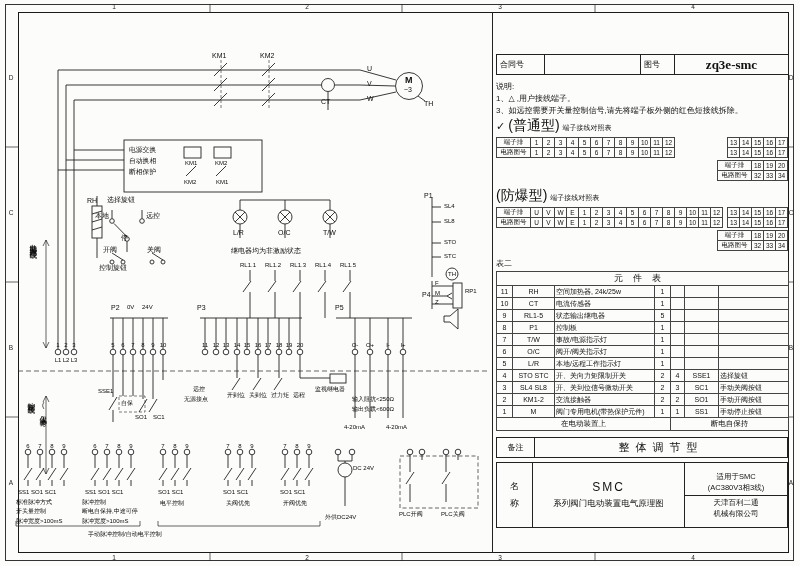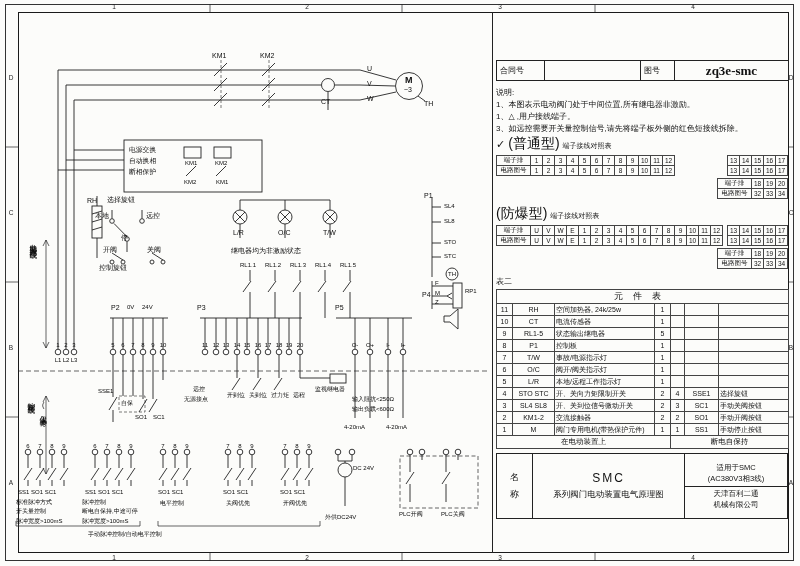--- a/index.html
+++ b/index.html
@@ -10,21 +10,21 @@
 .zone{position:absolute;font-size:6.5px;color:#222;transform:translate(-50%,0)}
 svg.lines{position:absolute;left:0;top:0}
 #labels{position:absolute;left:0;top:0;width:800px;height:566px;pointer-events:none}
 .lbl{position:absolute;font-size:7px;line-height:1.15;white-space:pre;color:#0c0c0c}
 .lbl.t6{font-size:6px}
 .lbl.b{font-size:9px;font-weight:bold}
 .lbl.tn{font-size:6px;transform:translateX(-50%)}
 .lbl.ml{white-space:pre-line;font-size:6.8px;line-height:1.6}
 .lbl.ml6{white-space:pre-line;font-size:6px;line-height:1.55}
 .lbl.v{writing-mode:vertical-rl;text-orientation:upright;font-size:7.5px;letter-spacing:1px}
-.rcol{position:absolute;left:496px;top:60px;width:292px}
+.rcol{position:absolute;left:496px;top:54px;width:292px}
 .hdr{width:292px;border-collapse:collapse;table-layout:fixed}
 .hdr td{border:1px solid #222;font-size:8px;height:20px;padding:0 3px;overflow:hidden}
 .hdr td.dn{font-family:"Liberation Serif","DejaVu Serif",serif;font-weight:bold;font-size:13px;text-align:center}
 .notes{font-size:8px;line-height:1.5;margin-top:6px;width:292px}
 .notes .ni{padding-left:14px;text-indent:-14px}
 .tlabel{font-size:8px;margin:7px 0 2px}
 .sechead{display:flex;align-items:baseline;gap:3px;font-size:7px;margin-bottom:2px}
 .sechead .chk{font-size:11px;font-weight:bold}
 .sechead .typ{font-size:14px}
 .striprow{display:flex;justify-content:space-between;margin-top:1px}
@@ -366,21 +366,20 @@
         <td>合同号</td>
         <td></td>
         <td>图号</td>
         <td class="dn">zq3e-smc</td>
       </tr>
     </tbody>
       </table>
 
     <div class="notes">
       <div>说明:</div>
-      <div class="ni">1、本图表示电动阀门处于中间位置,所有继电器非激励。</div>
       <div class="ni">1、△ ,用户接线端子。</div>
       <div class="ni">3、如远控需要开关量控制信号,请先将端子板外侧的红色短接线拆除。</div>
     </div>
 
 
     <div class="sechead">
       <span class="chk">✓</span>
       <span class="typ">(普通型)</span>
       <span>端子接线对照表</span>
     </div>
@@ -673,20 +672,24 @@
           </tr>
         </tbody>
       <tbody>
           <tr class="ctfoot">
         <td colspan="4">在电动装置上</td>
         <td colspan="3">断电自保持</td>
       </tr>
     </tbody>
       </table>
 
+    <div class="remark">
+      <div class="rl">备注</div>
+      <div class="rv">整体调节型</div>
+    </div>
 
     <div class="nameblk">
       <div class="nb-label">名
 称</div>
       <div class="nb-mid">
         <div class="nb-smc">SMC</div>
         <div class="nb-series">系列阀门电动装置电气原理图</div>
       </div>
       <div class="nb-right">
         <div>适用于SMC</div>

